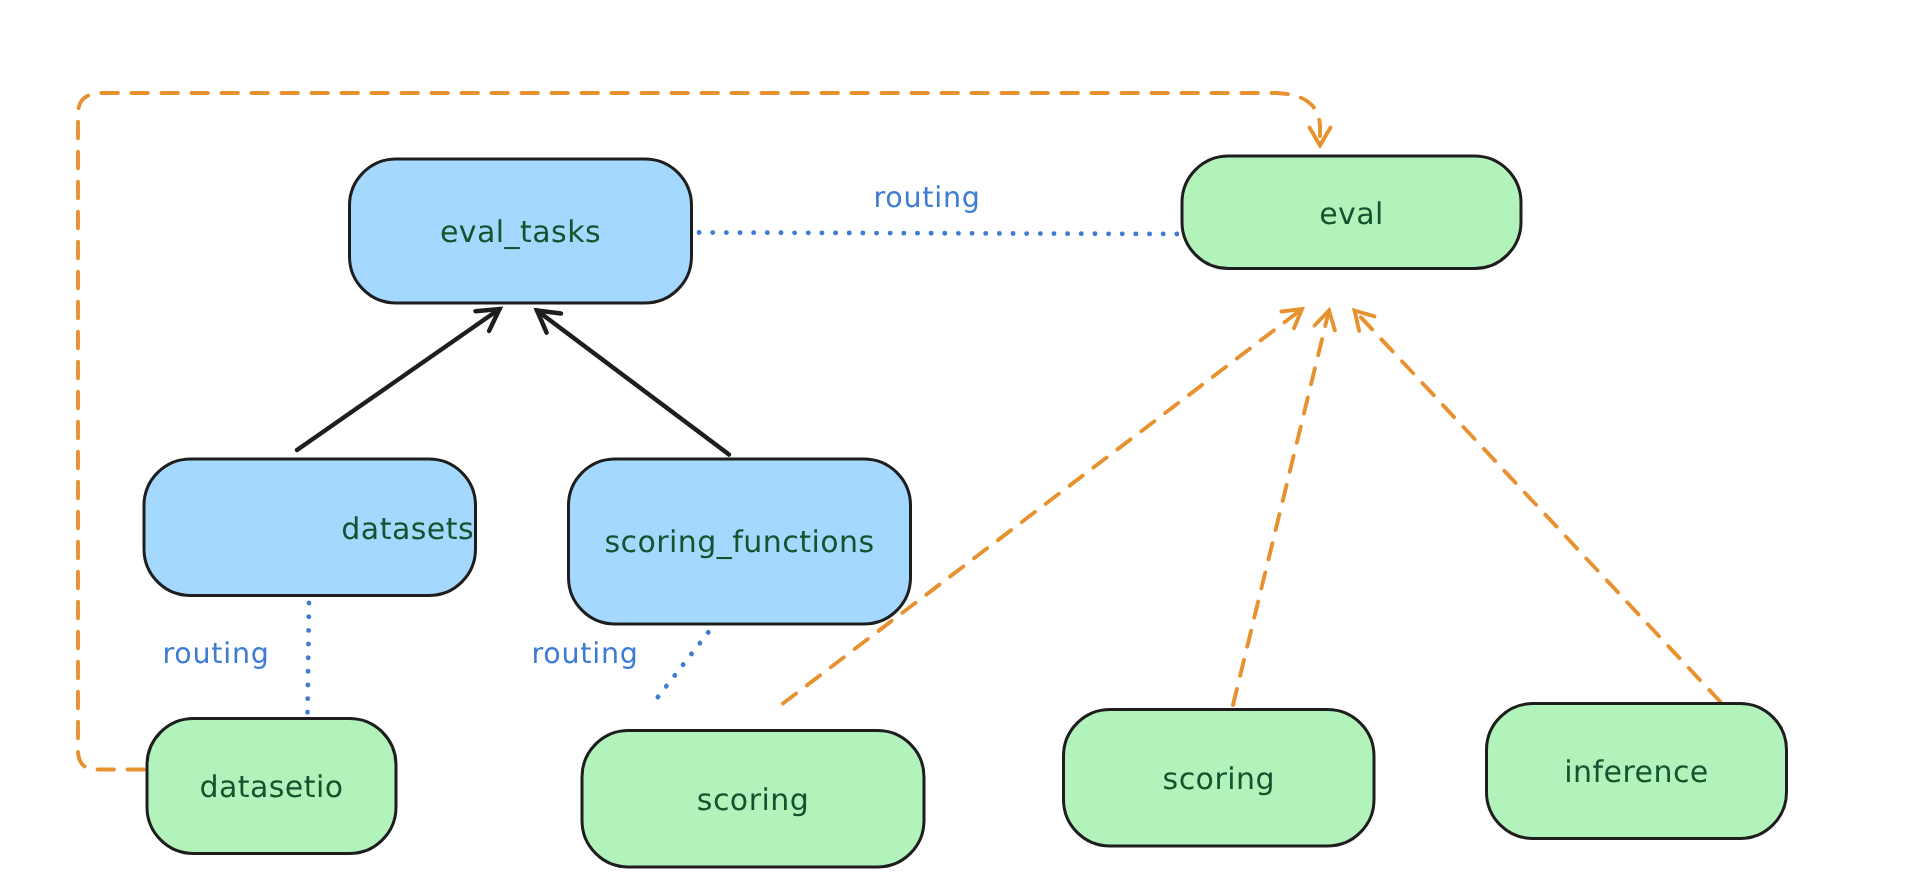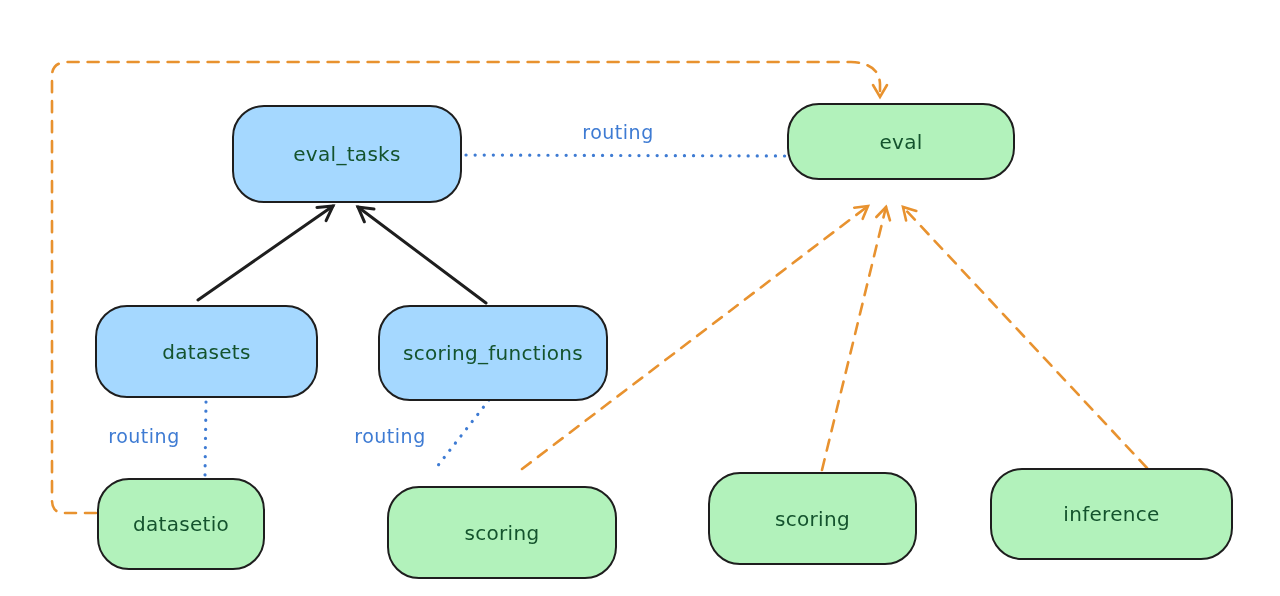--- a/index.html
+++ b/index.html
@@ -76,41 +76,41 @@
   </svg>
 
   <div class="node blue" style="left:232px; top:105px; width:230px; height:98px;">
     <span>eval_tasks</span>
   </div>
 
   <div class="node green" style="left:787px; top:103px; width:228px; height:77px;">
     <span>eval</span>
   </div>
 
-  <div class="node blue" style="left:95px; top:305px; width:223px; height:93px;">
+  <div class="node blue" style="left:95px; top:305px; width:223px; height:93px;justify-content:flex-end;">
     <span>datasets</span>
   </div>
 
-  <div class="node blue" style="left:378px; top:305px; width:230px; height:96px;">
+  <div class="node blue" style="left:378px; top:305px; width:230px; height:112px;">
     <span>scoring_functions</span>
   </div>
 
   <div class="node green" style="left:97px; top:478px; width:168px; height:92px;">
     <span>datasetio</span>
   </div>
 
   <div class="node green" style="left:387px; top:472px; width:230px; height:93px;margin-top:14px;">
     <span>scoring</span>
   </div>
 
   <div class="node green" style="left:708px; top:472px; width:209px; height:93px;">
     <span>scoring</span>
   </div>
 
-  <div class="node green" style="left:990px; top:468px; width:243px; height:92px;">
+  <div class="node green" style="left:990px; top:468px; width:202px; height:92px;">
     <span>inference</span>
   </div>
 
   <span class="edge-label" style="left:578px; top:121px; width:80px;">routing</span>
   <span class="edge-label" style="left:104px; top:425px; width:80px;">routing</span>
   <span class="edge-label" style="left:350px; top:425px; width:80px;">routing</span>
 
 </div>
 
 </body></html>

